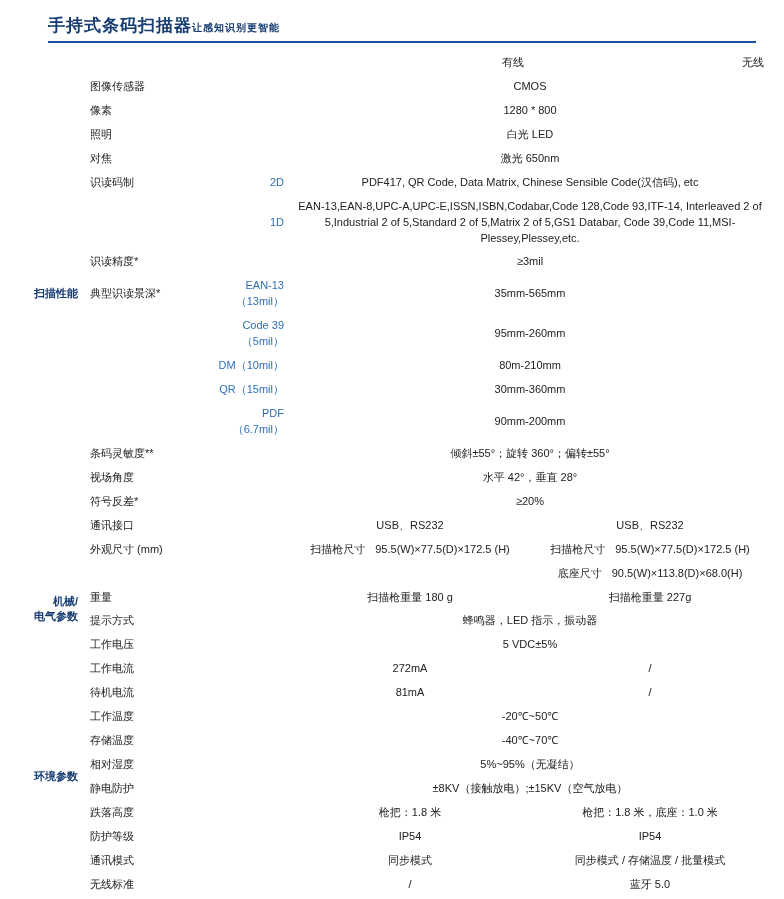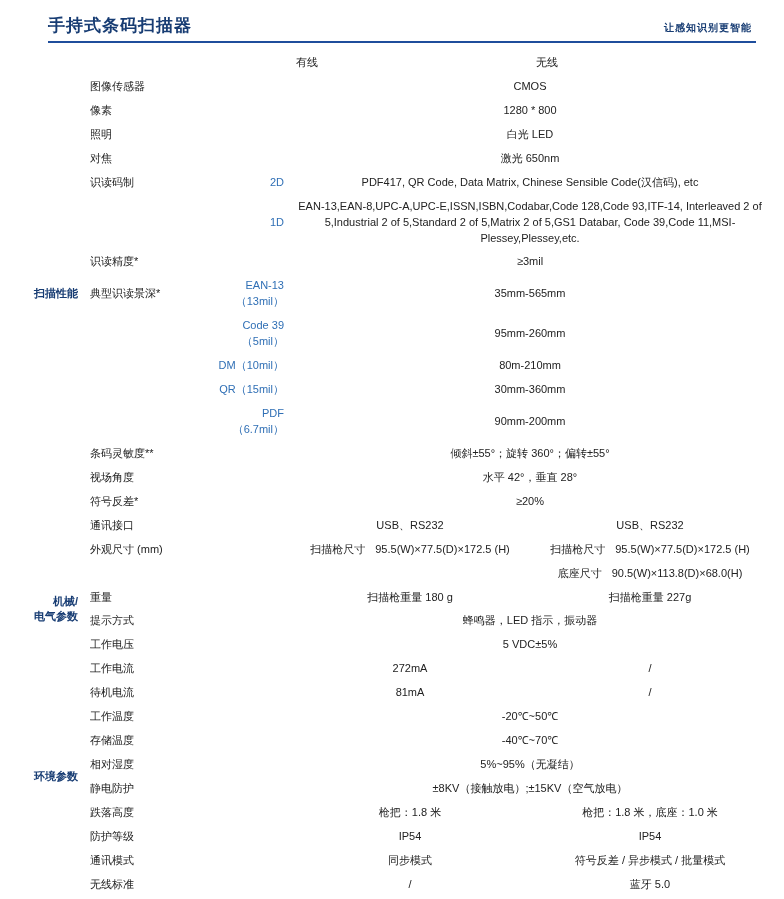--- a/index.html
+++ b/index.html
@@ -13,21 +13,21 @@
   .page{
     width:784px;
     box-sizing:border-box;
     padding:14px 14px 6px 14px;
     position:relative;
   }
   
   .header{
     display:flex;
     align-items:flex-end;
-    justify-content:space-between;
+    justify-content:flex-start;
     padding:0 18px 6px 34px;
     position:relative;
   }
   .header:after{
     content:"";
     position:absolute;
     left:34px; right:14px; bottom:0;
     height:2px;
     background:#1f4e9c;
   }
@@ -83,21 +83,21 @@
   }
   .val{
     text-align:center;
     color:#222;
   }
   .center{ text-align:center; }
   .rule-thin td{ border-top:1px solid #d2d8e0; }
   .hdr td{
     border-top:1px solid #2f5f9e;
     border-bottom:1px solid #2f5f9e;
-    text-align:left;
+    text-align:right;
     color:#222;
     padding:5px 6px;
   }
   .hdr td.blank{border-top:0;border-bottom:0;}
   .sect-rule td{ border-top:1px solid #2f5f9e; }
   .wrapcell{white-space:normal;}
   .pad-l{padding-left:10px;margin-top:36px;}
 </style>
 </head>
 <body>
@@ -282,21 +282,21 @@
           <td class="item">防护等级</td>
           <td class="sub"></td>
           <td class="val wrapcell">IP54</td>
           <td class="val wrapcell">IP54</td>
         </tr>
         <tr class="sect-rule">
           <td class="group" rowspan="7"></td>
           <td class="item">通讯模式</td>
           <td class="sub"></td>
           <td class="val wrapcell">同步模式</td>
-          <td class="val wrapcell">符号反差 / 异步模式 / 批量模式</td>
+          <td class="val wrapcell">同步模式 / 存储温度 / 批量模式</td>
         </tr>
         <tr class="rule-thin">
           <td class="item">无线标准</td>
           <td class="sub"></td>
           <td class="val wrapcell">/</td>
           <td class="val wrapcell">蓝牙 5.0</td>
         </tr>
         <tr class="rule-thin">
           <td class="item">传输距离（空旷区域）</td>
           <td class="sub"></td>

